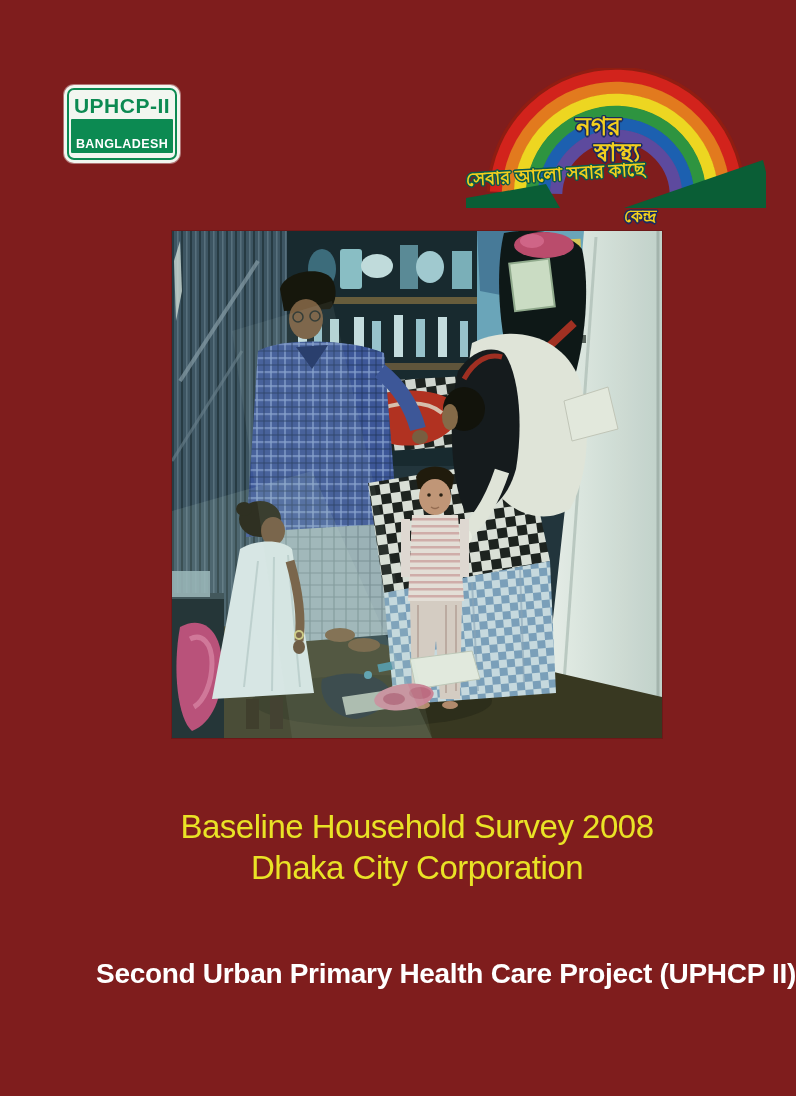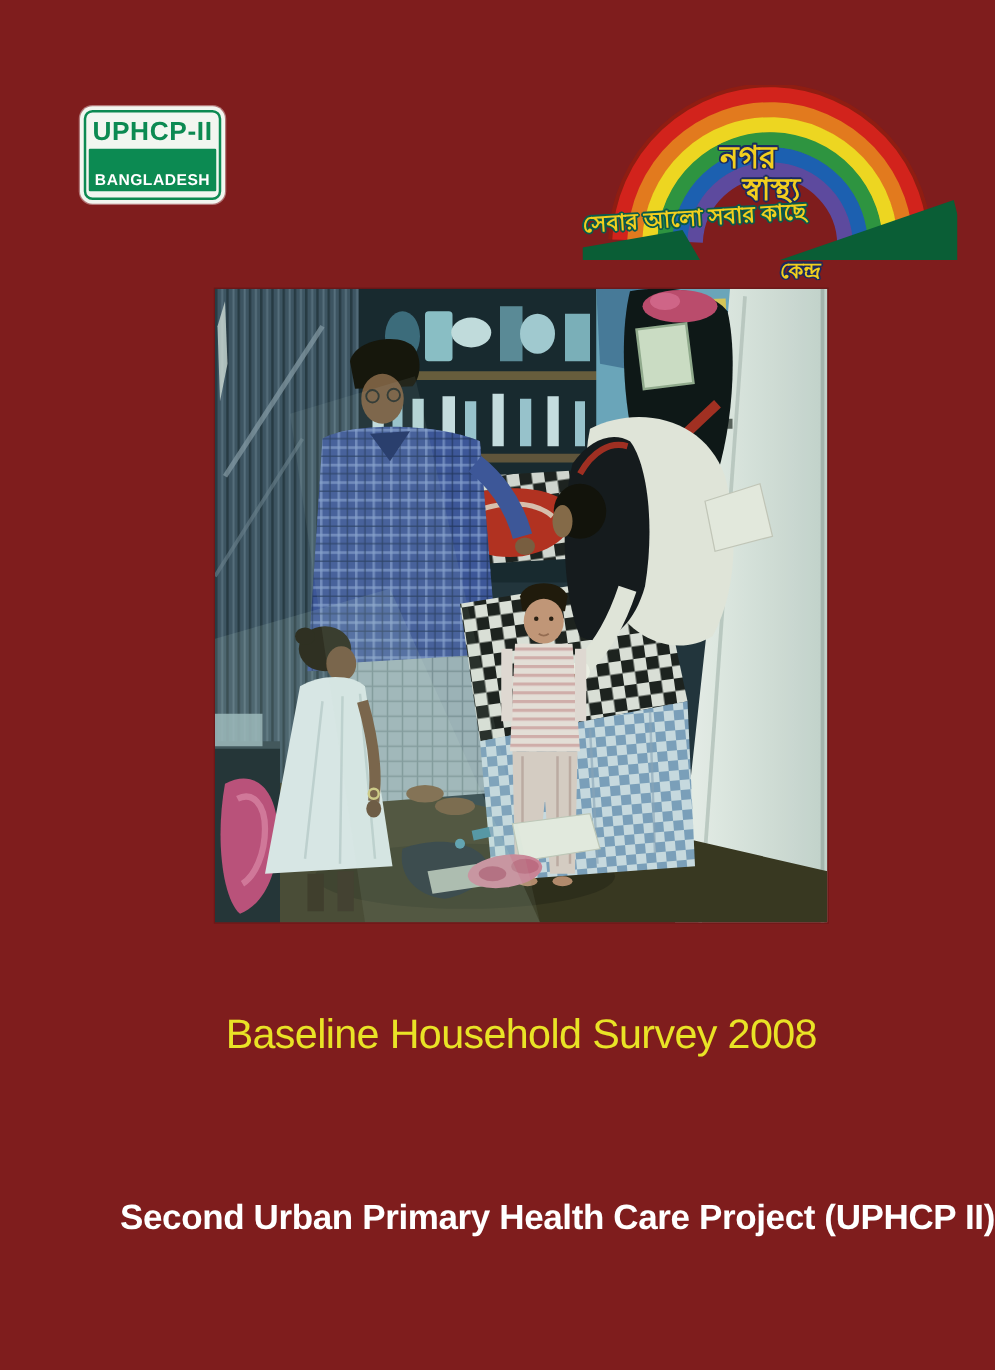--- a/index.html
+++ b/index.html
@@ -268,17 +268,18 @@
         <polygon points="0,280 140,240 260,507 0,507" fill="#d9ecdf" opacity=".12"></polygon>
         <polygon points="60,100 160,70 260,507 120,507" fill="#cfe8d8" opacity=".08"></polygon>
         <path d="M2,30 L8,10 L10,60 L4,90 Z" fill="#e8f0ea" opacity=".7"></path>
         <rect width="490" height="507" fill="#1f9458" opacity=".05"></rect>
       </g>
     </svg>
   </div>
 
   <div class="title-block" style="color: rgb(233, 227, 38);">
     <div>Baseline Household Survey 2008</div>
+    <div>Dhaka City Corporation</div>
   </div>
 
   <div class="footer-line" style="color: rgb(255, 255, 255);">Second Urban Primary Health Care Project (UPHCP II)</div>
 
 </div>
 
 </body></html>

